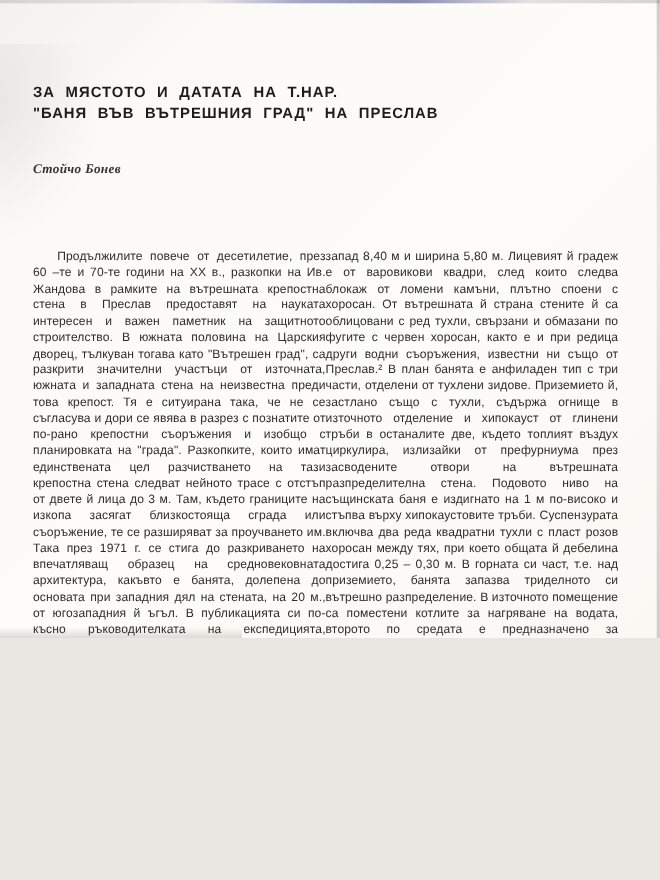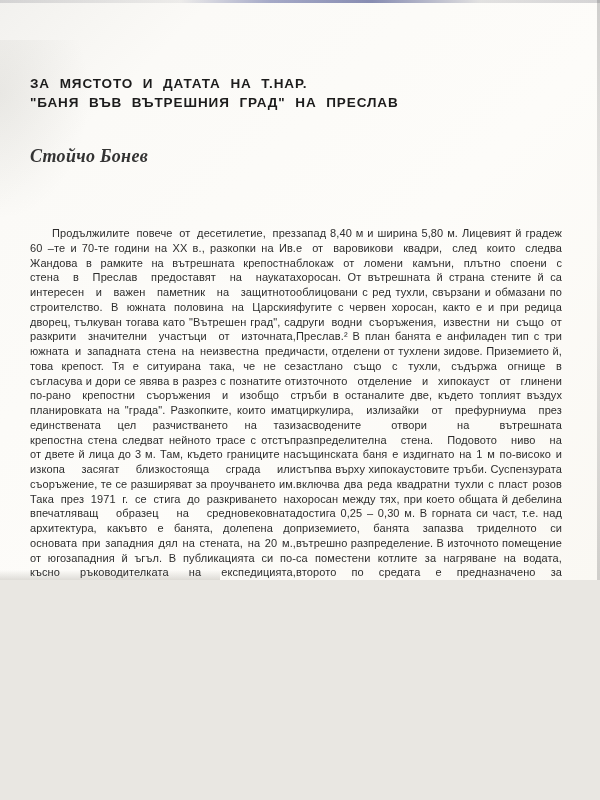--- a/index.html
+++ b/index.html
@@ -67,21 +67,21 @@
     line-height: 19px;
     letter-spacing: 0.9px;
     word-spacing: 5px;
     color: #1c1c1c;
   }
   .article-author {
     margin-top: 34px;
     font-family: "Liberation Serif", serif;
     font-style: italic;
     font-weight: bold;
-    font-size: 18px;
+    font-size: 12px;
     color: #333;
     letter-spacing: 0.3px;
   }
 
   .columns {
     position: absolute;
     left: 30px;
     top: 226px;
     width: 544px;
     display: flex;

